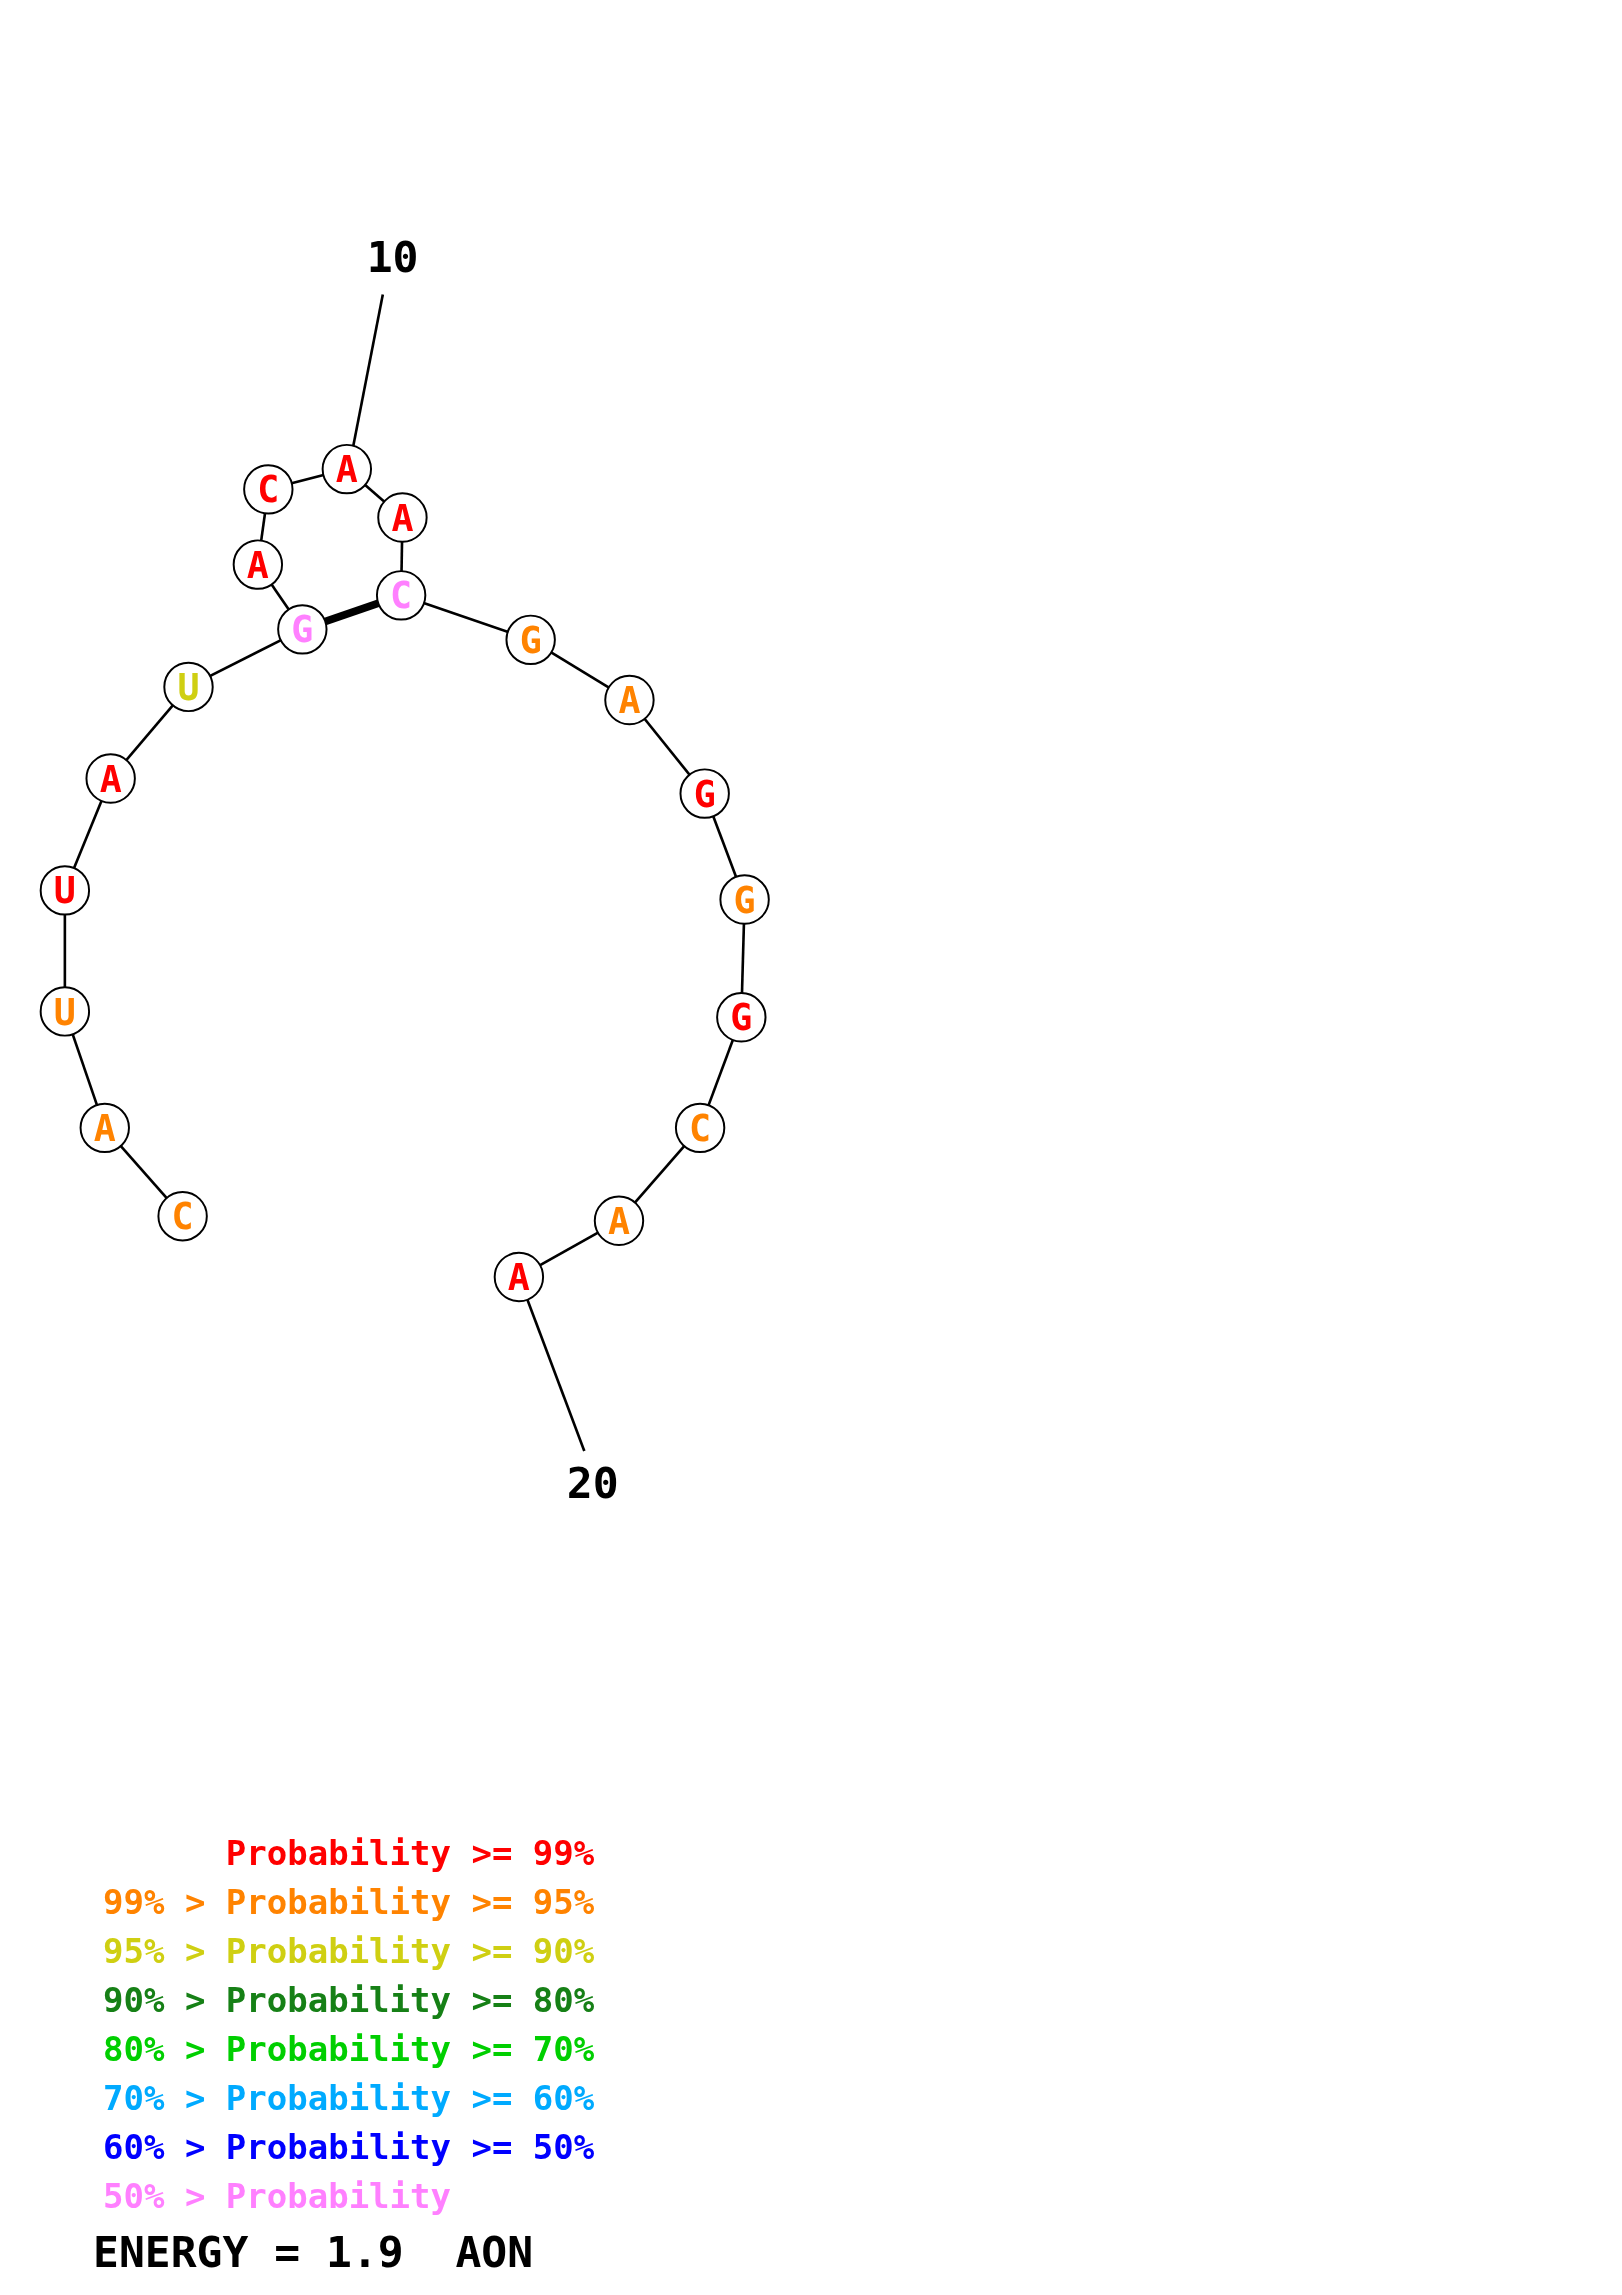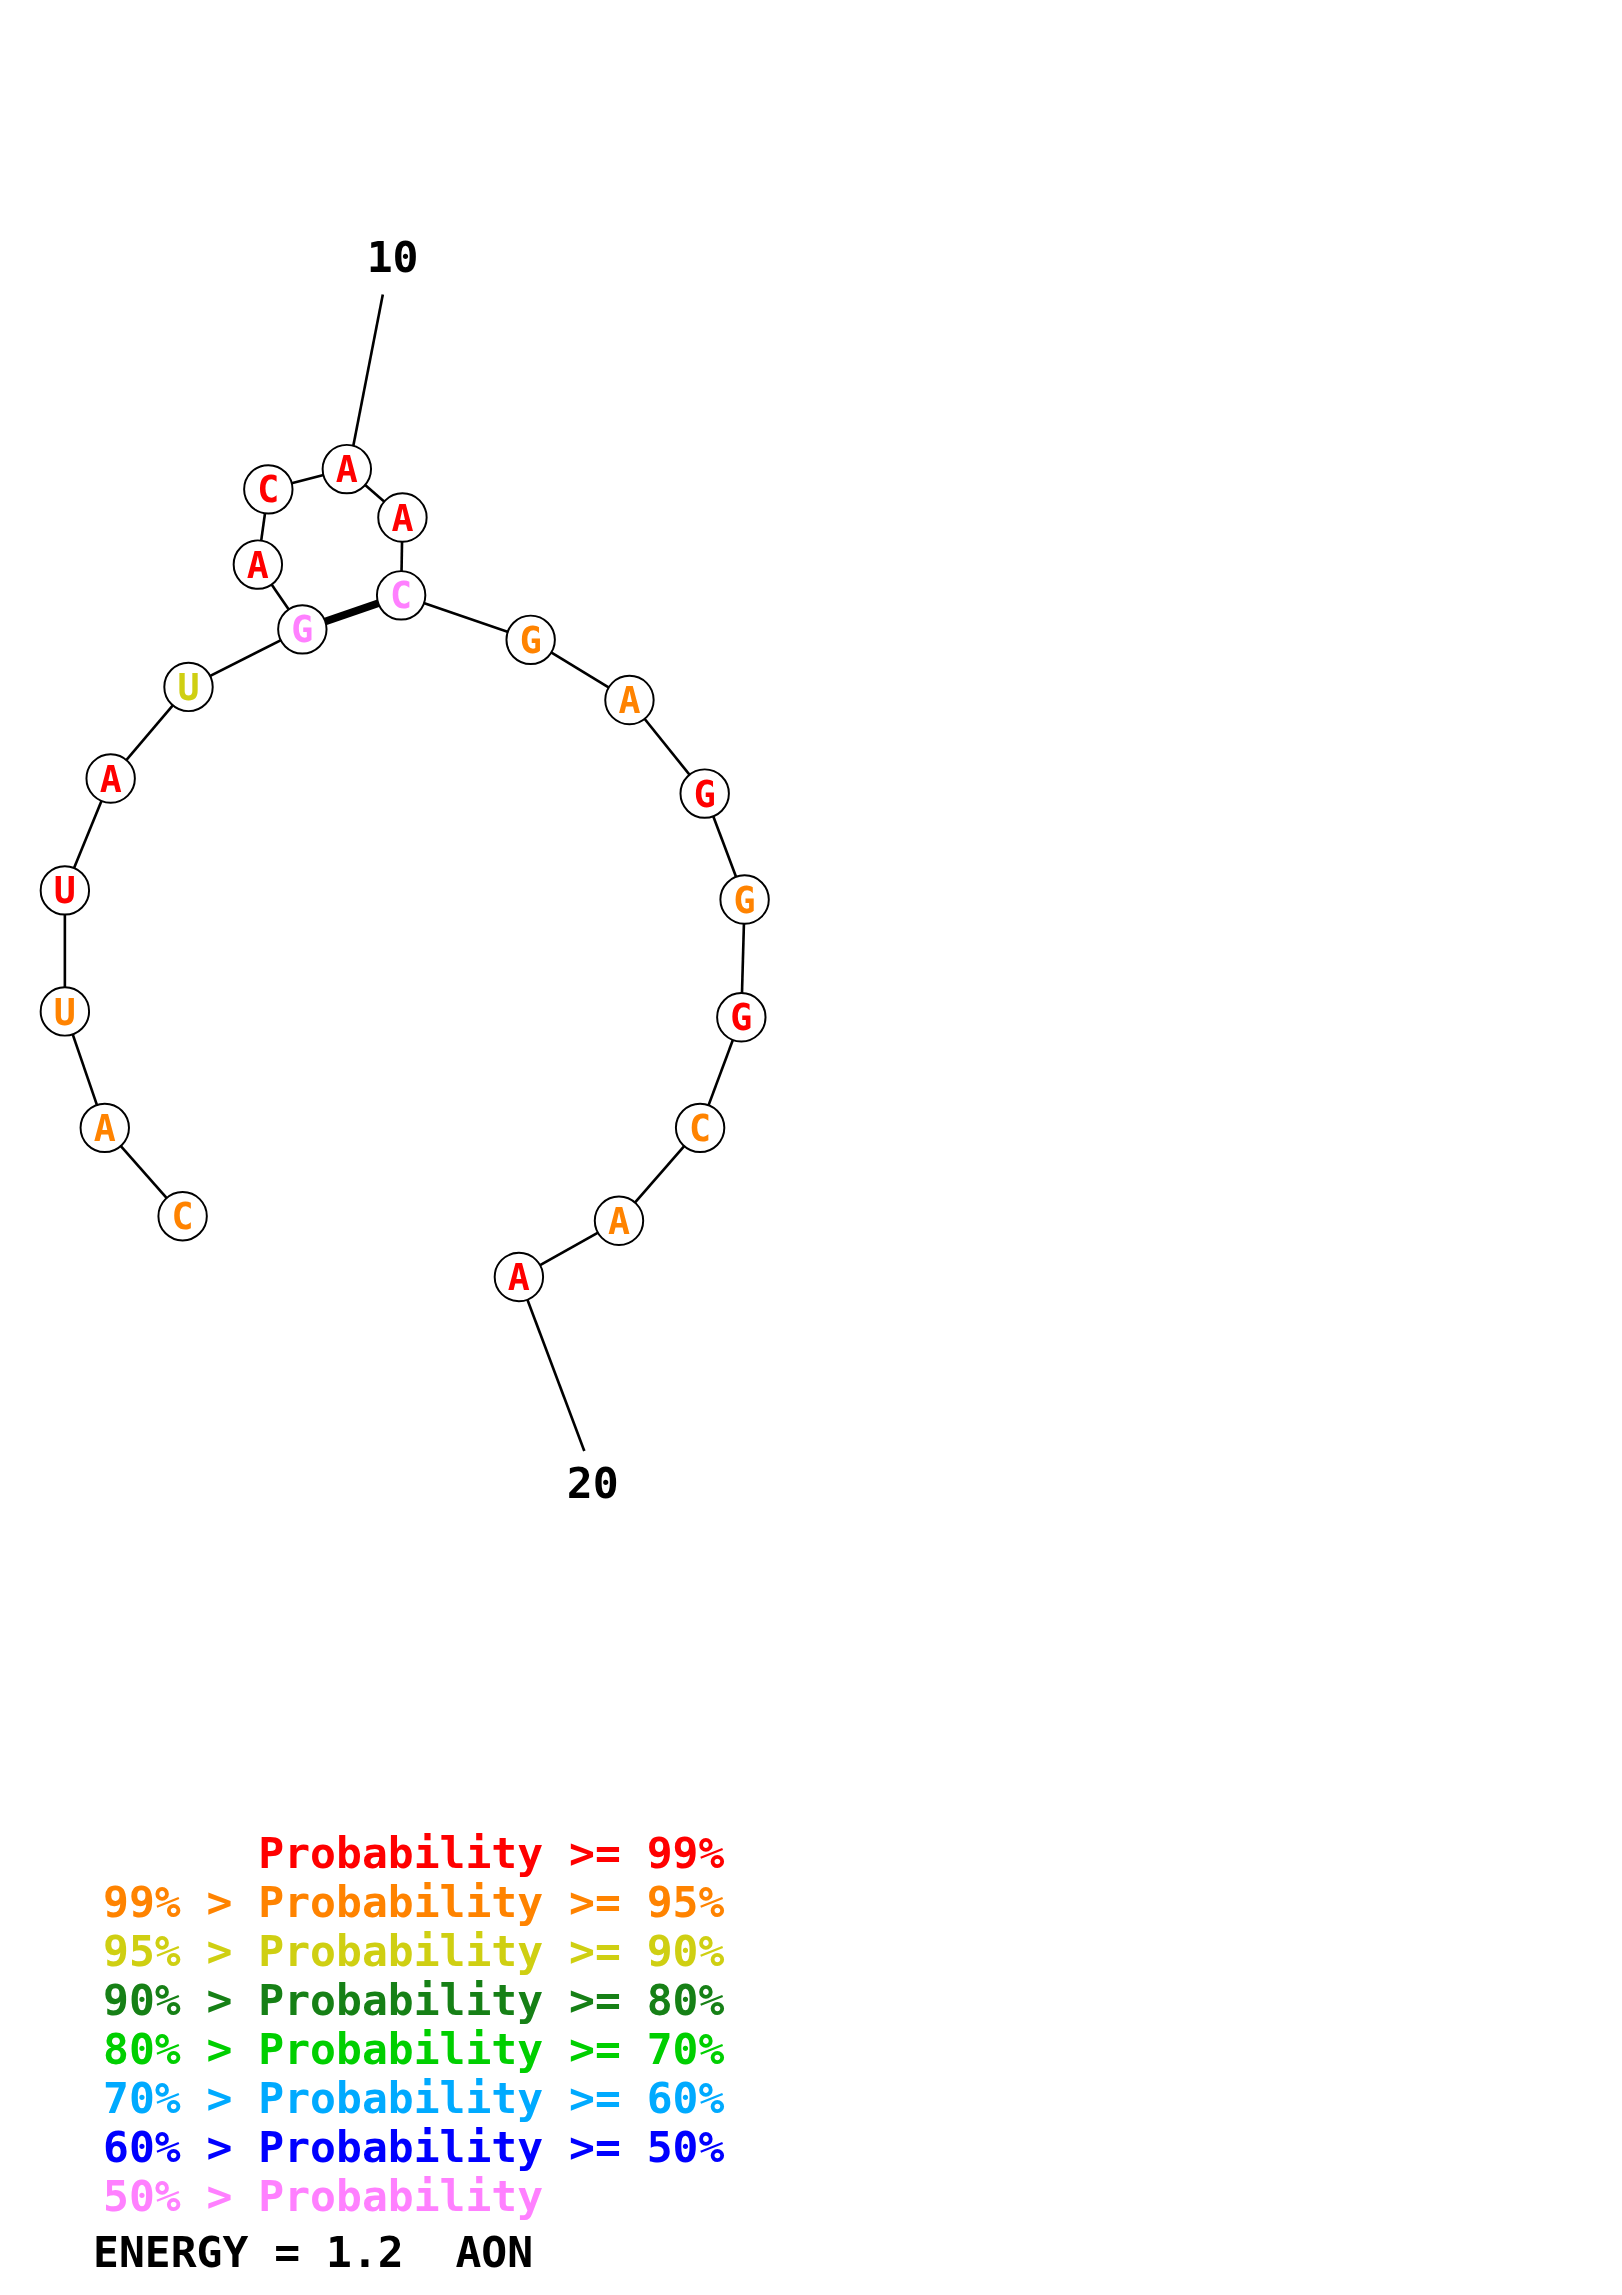--- a/index.html
+++ b/index.html
@@ -9,21 +9,21 @@
     font-family: "DejaVu Sans Mono", monospace;
   }
   #structure-svg { position: absolute; left: 0; top: 0; }
   #structure-svg text {
     font-family: "DejaVu Sans Mono", monospace;
     font-weight: bold; font-size: 56px;
   }
   #structure-svg text.poslabel { font-size: 66px; fill: #000; }
   #legend {
     position: absolute; left: 103px; top: 1829px;
-    font-weight: bold; font-size: 43px; line-height: 49px;
+    font-weight: bold; font-size: 34px; line-height: 49px;
     white-space: pre;
   }
   .legend-line { white-space: pre; }
   #energy {
     position: absolute; left: 93px; top: 2227px;
     font-weight: bold; font-size: 43px; color: #000000;
     white-space: pre;
   }
 </style>
 </head>
@@ -91,14 +91,14 @@
     <circle cx="946" cy="1866" r="37" fill="#ffffff" stroke="#000000" stroke-width="3"></circle>
     <text x="946" y="1886" text-anchor="middle" fill="#ff8300">A</text>
     <circle cx="793" cy="1952" r="37" fill="#ffffff" stroke="#000000" stroke-width="3"></circle>
     <text x="793" y="1972" text-anchor="middle" fill="#ff0000">A</text>
     <text x="600" y="415" text-anchor="middle" class="poslabel">10</text>
     <text x="906" y="2290" text-anchor="middle" class="poslabel">20</text>
   </svg>
 
 <div id="legend"><div class="legend-line" style="color: rgb(255, 0, 0);">      Probability &gt;= 99%</div><div class="legend-line" style="color: rgb(255, 131, 0);">99% &gt; Probability &gt;= 95%</div><div class="legend-line" style="color: rgb(207, 207, 18);">95% &gt; Probability &gt;= 90%</div><div class="legend-line" style="color: rgb(22, 128, 22);">90% &gt; Probability &gt;= 80%</div><div class="legend-line" style="color: rgb(0, 207, 0);">80% &gt; Probability &gt;= 70%</div><div class="legend-line" style="color: rgb(0, 170, 255);">70% &gt; Probability &gt;= 60%</div><div class="legend-line" style="color: rgb(0, 0, 255);">60% &gt; Probability &gt;= 50%</div><div class="legend-line" style="color: rgb(255, 128, 255);">50% &gt; Probability</div></div>
 
-<div id="energy">ENERGY = 1.2  AON</div>
+<div id="energy">ENERGY = 1.9  AON</div>
 
 
 </body></html>

